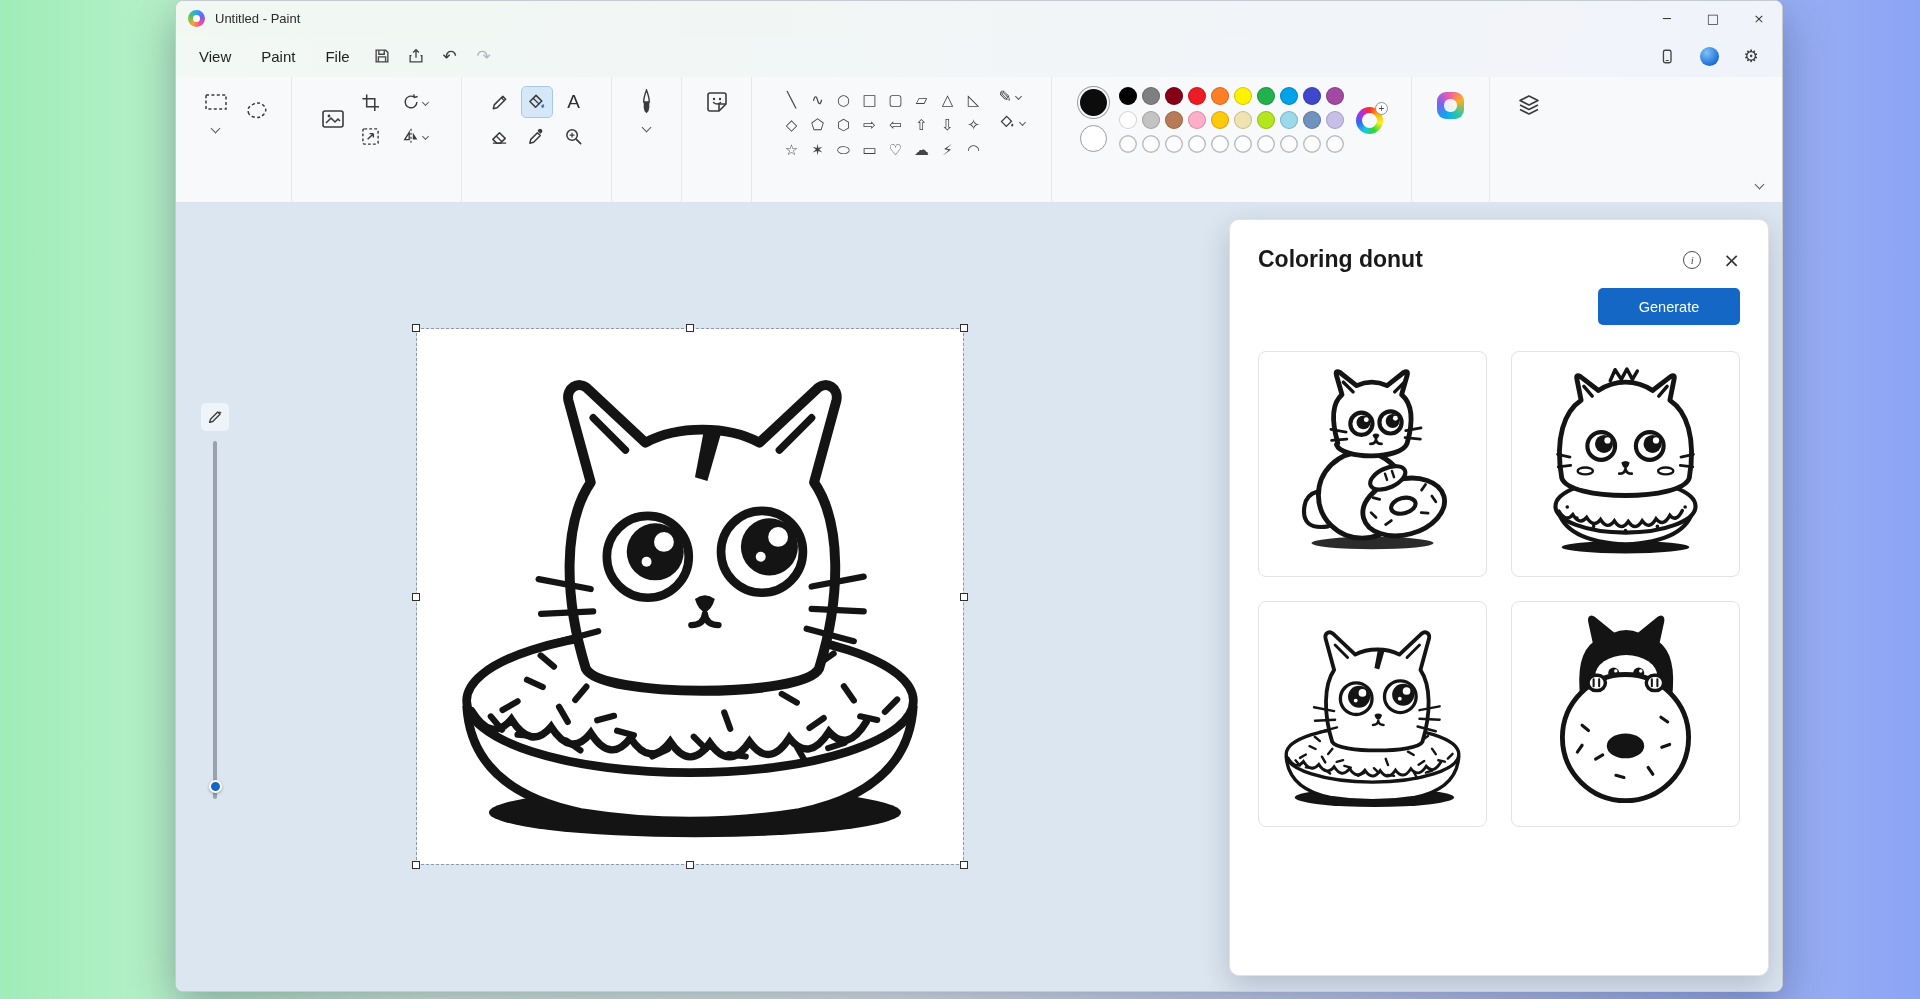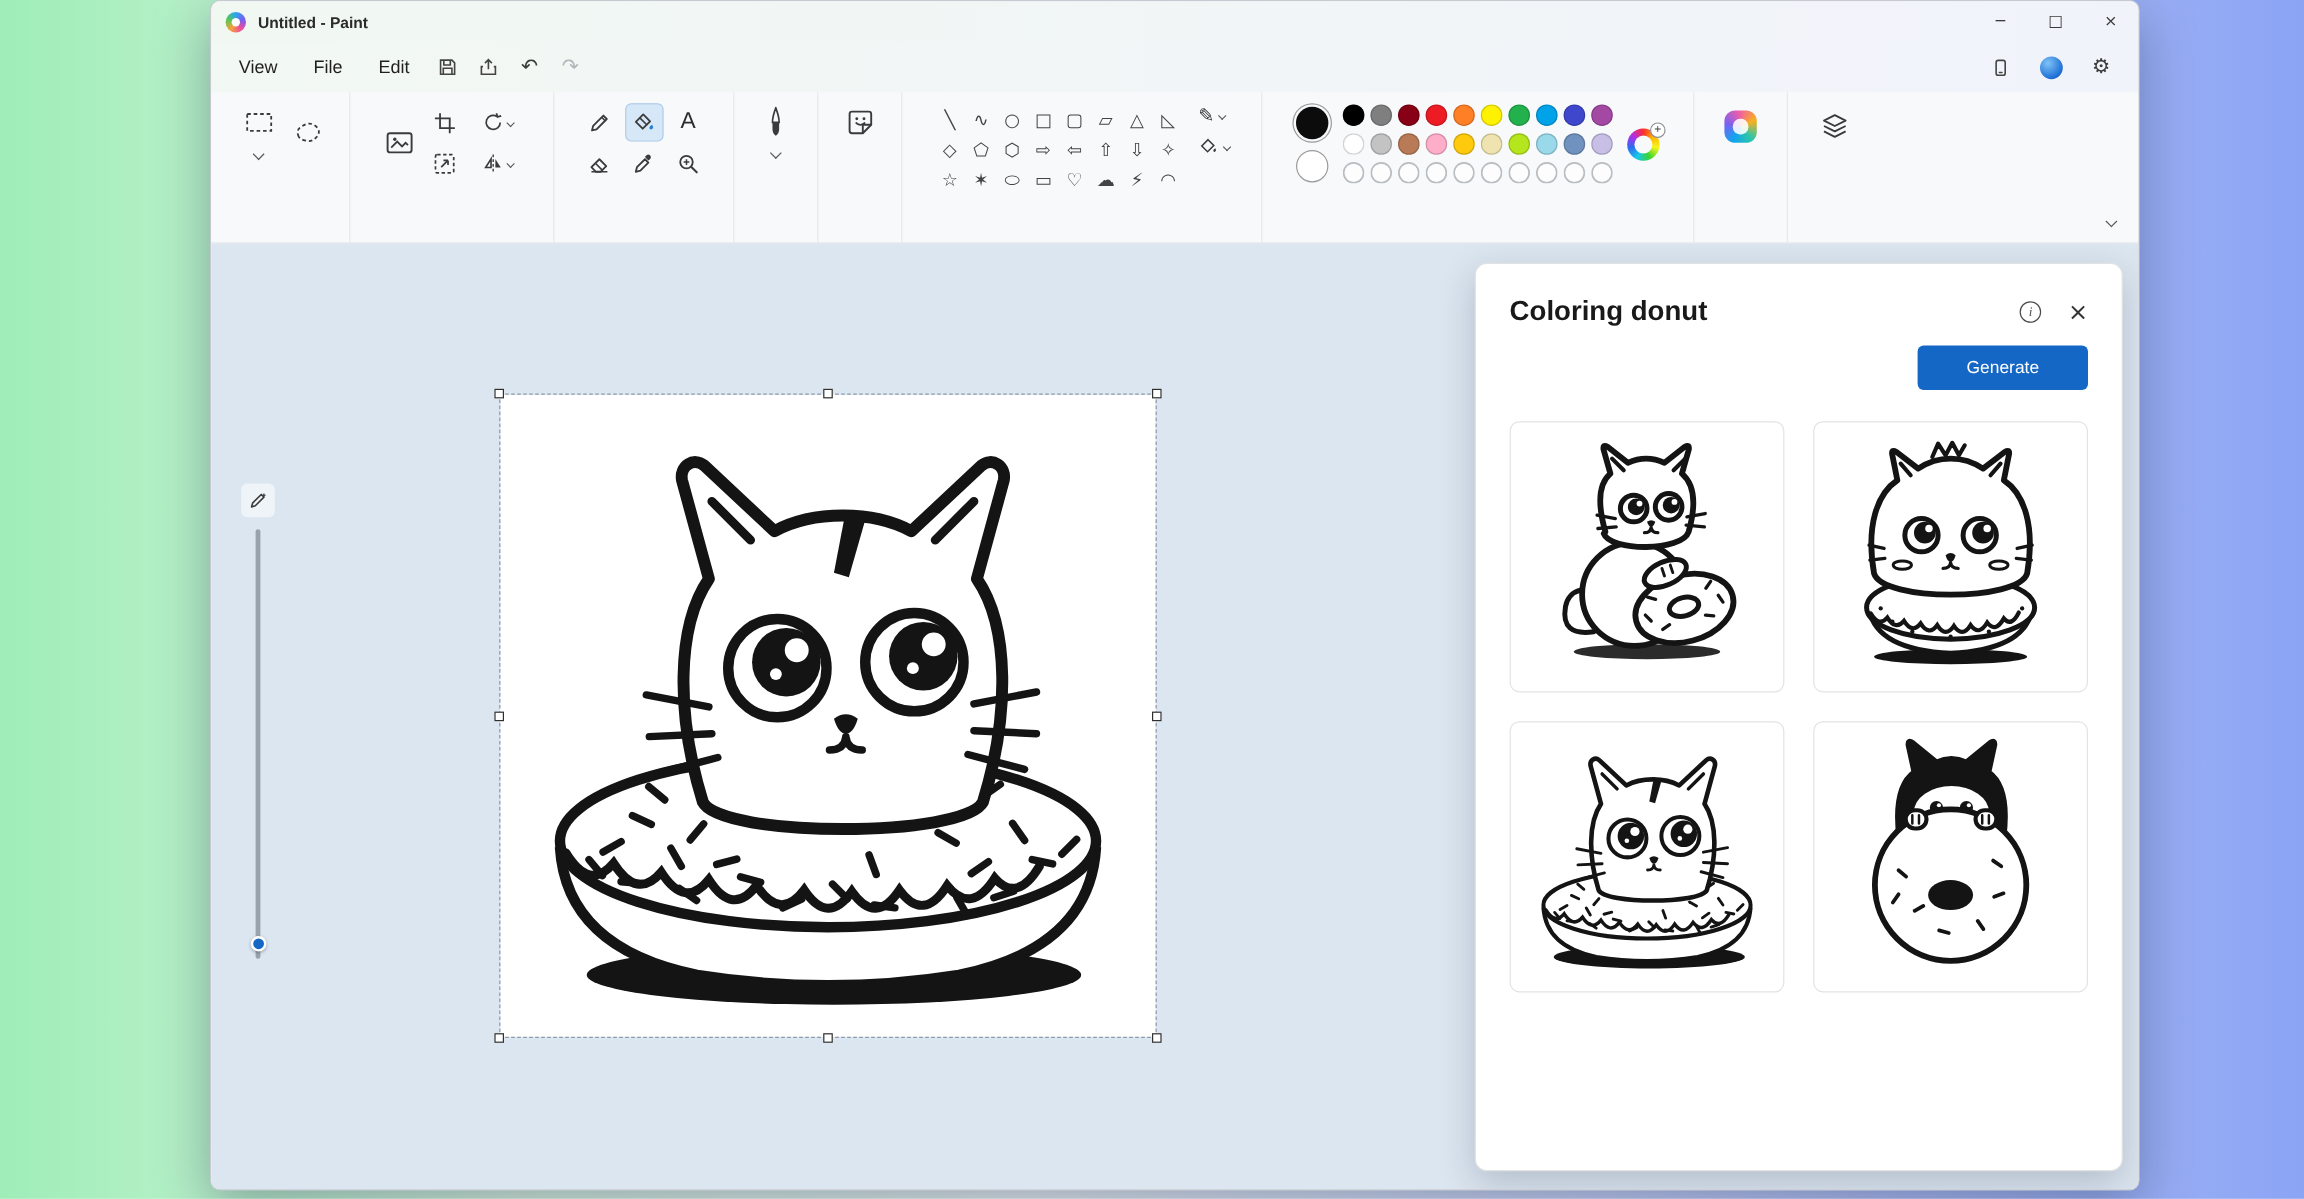--- a/index.html
+++ b/index.html
@@ -19,21 +19,21 @@
     display:flex; flex-direction:column;
   }
   .title-bar {
     height:34px; display:flex; align-items:center; padding:0 0 0 12px;
     background:linear-gradient(90deg,#f1f8f2,#f1f3fb); flex:0 0 auto;
   }
   .app-icon { width:17px; height:17px; border-radius:50%;
     background:conic-gradient(#2aa6f2,#7a5cf0,#ee4f9b,#f6a23b,#57c754,#2aa6f2);
     position:relative; flex:0 0 auto; }
   .app-icon::after{content:"";position:absolute;left:5px;top:5px;width:7px;height:7px;border-radius:50%;background:#fff;}
-  .title-text { font-size:13px; margin-left:10px; color:#2b2b2b;font-weight:bold; }
+  .title-text { font-size:13px; margin-left:10px; color:#2b2b2b; }
   .win-controls { margin-left:auto; display:flex; height:100%; }
   .win-btn { width:46px; height:100%; display:flex; align-items:center; justify-content:center;
     font-size:13px; color:#3a3a3a; }
 
   
   .menu-bar { height:42px; display:flex; align-items:center; padding:0 14px 0 8px;
     background:linear-gradient(90deg,#f2f8f3,#f1f3fb); flex:0 0 auto; }
   .menu-item { font-size:15px; padding:7px 15px; border-radius:5px; color:#1f1f1f; }
   .mb-icon { width:34px; height:30px; display:flex; align-items:center; justify-content:center;
     border-radius:5px; color:#3c3c3c; font-size:17px; }
@@ -298,22 +298,22 @@
     <span class="title-text">Untitled - Paint</span>
     <div class="win-controls">
       <div class="win-btn glyph">─</div>
       <div class="win-btn glyph">□</div>
       <div class="win-btn glyph">×</div>
     </div>
   </div>
 
   <div class="menu-bar">
     <span class="menu-item">View</span>
+    <span class="menu-item">Paint</span>
     <span class="menu-item">File</span>
-    <span class="menu-item">Edit</span>
     <span class="mb-icon">
       <svg class="ic" width="18" height="18" viewBox="0 0 20 20">
           <path d="M3.5 3.5h10.5l2.5 2.5v10.5h-13z" fill="none" stroke="#444" stroke-width="1.5"></path>
           <path d="M6.5 3.5v4.5h6v-4.5 M6 16.5v-5.5h8v5.5" fill="none" stroke="#444" stroke-width="1.5"></path>
         </svg>
     </span>
     <span class="mb-icon">
       <svg class="ic" width="18" height="18" viewBox="0 0 20 20">
           <path d="M10 12V3.5 M6.8 6.2 L10 3 l3.2 3.2" fill="none" stroke="#444" stroke-width="1.5"></path>
           <path d="M5 9.5H3.5v7h13v-7H15" fill="none" stroke="#444" stroke-width="1.5"></path>

